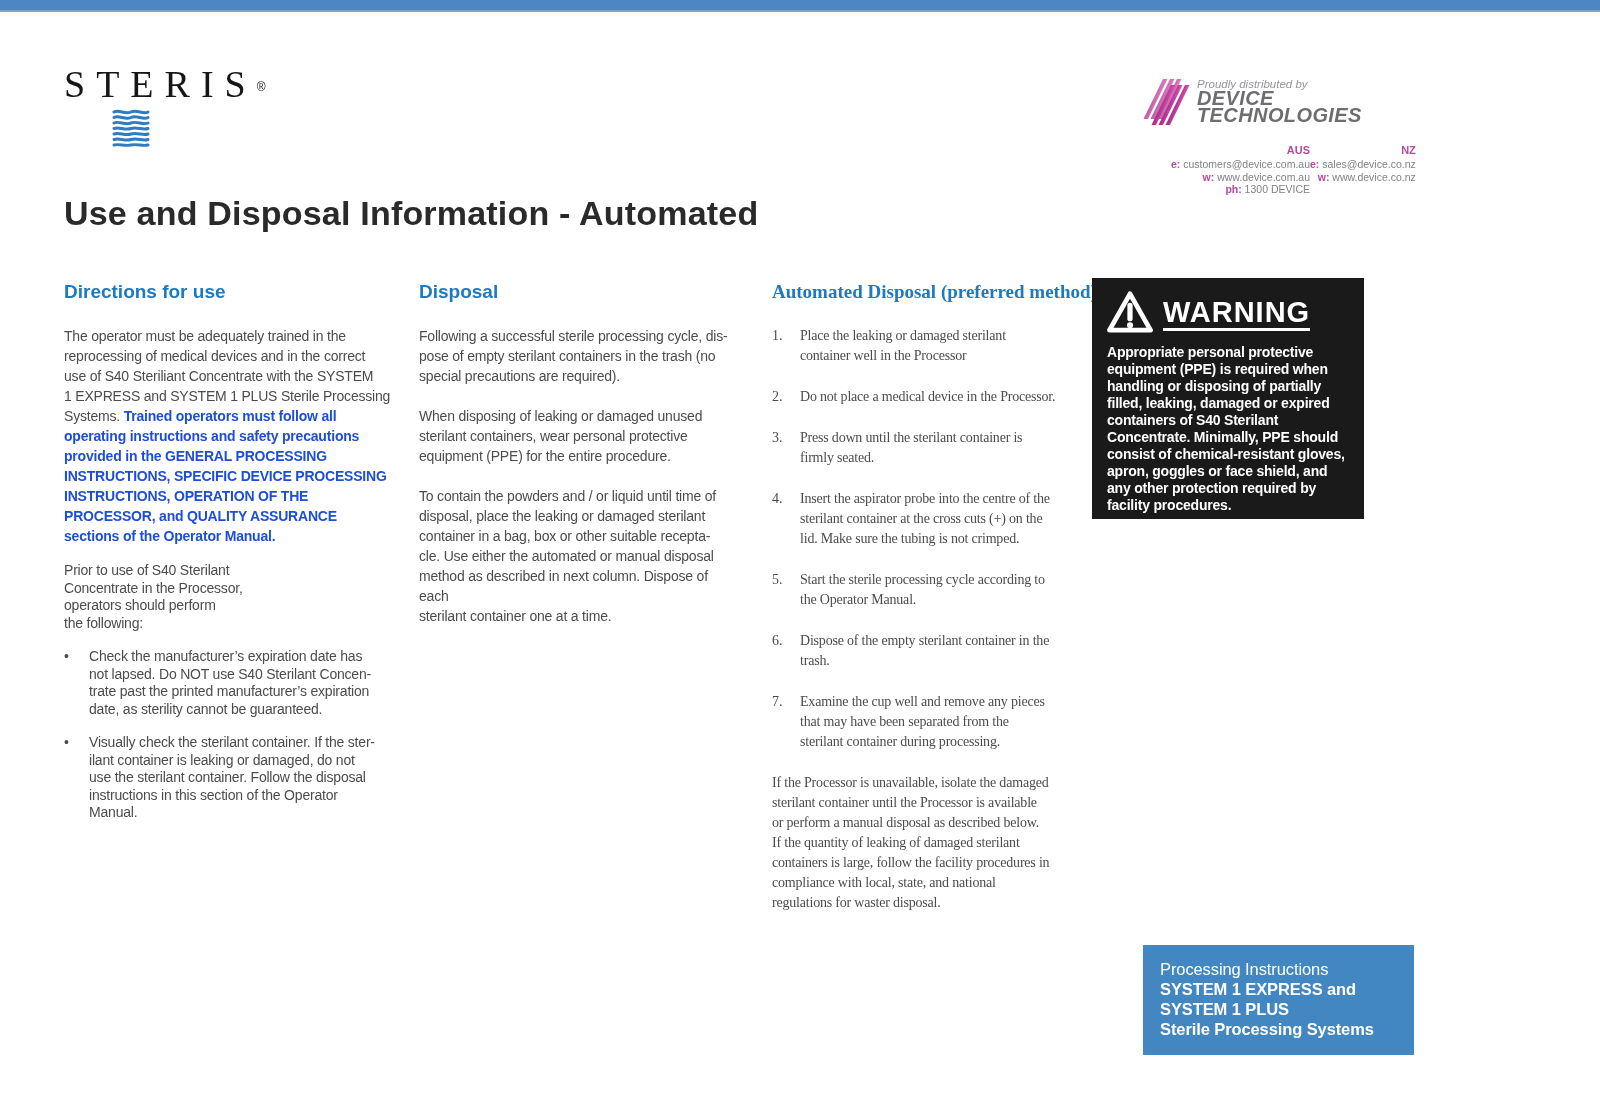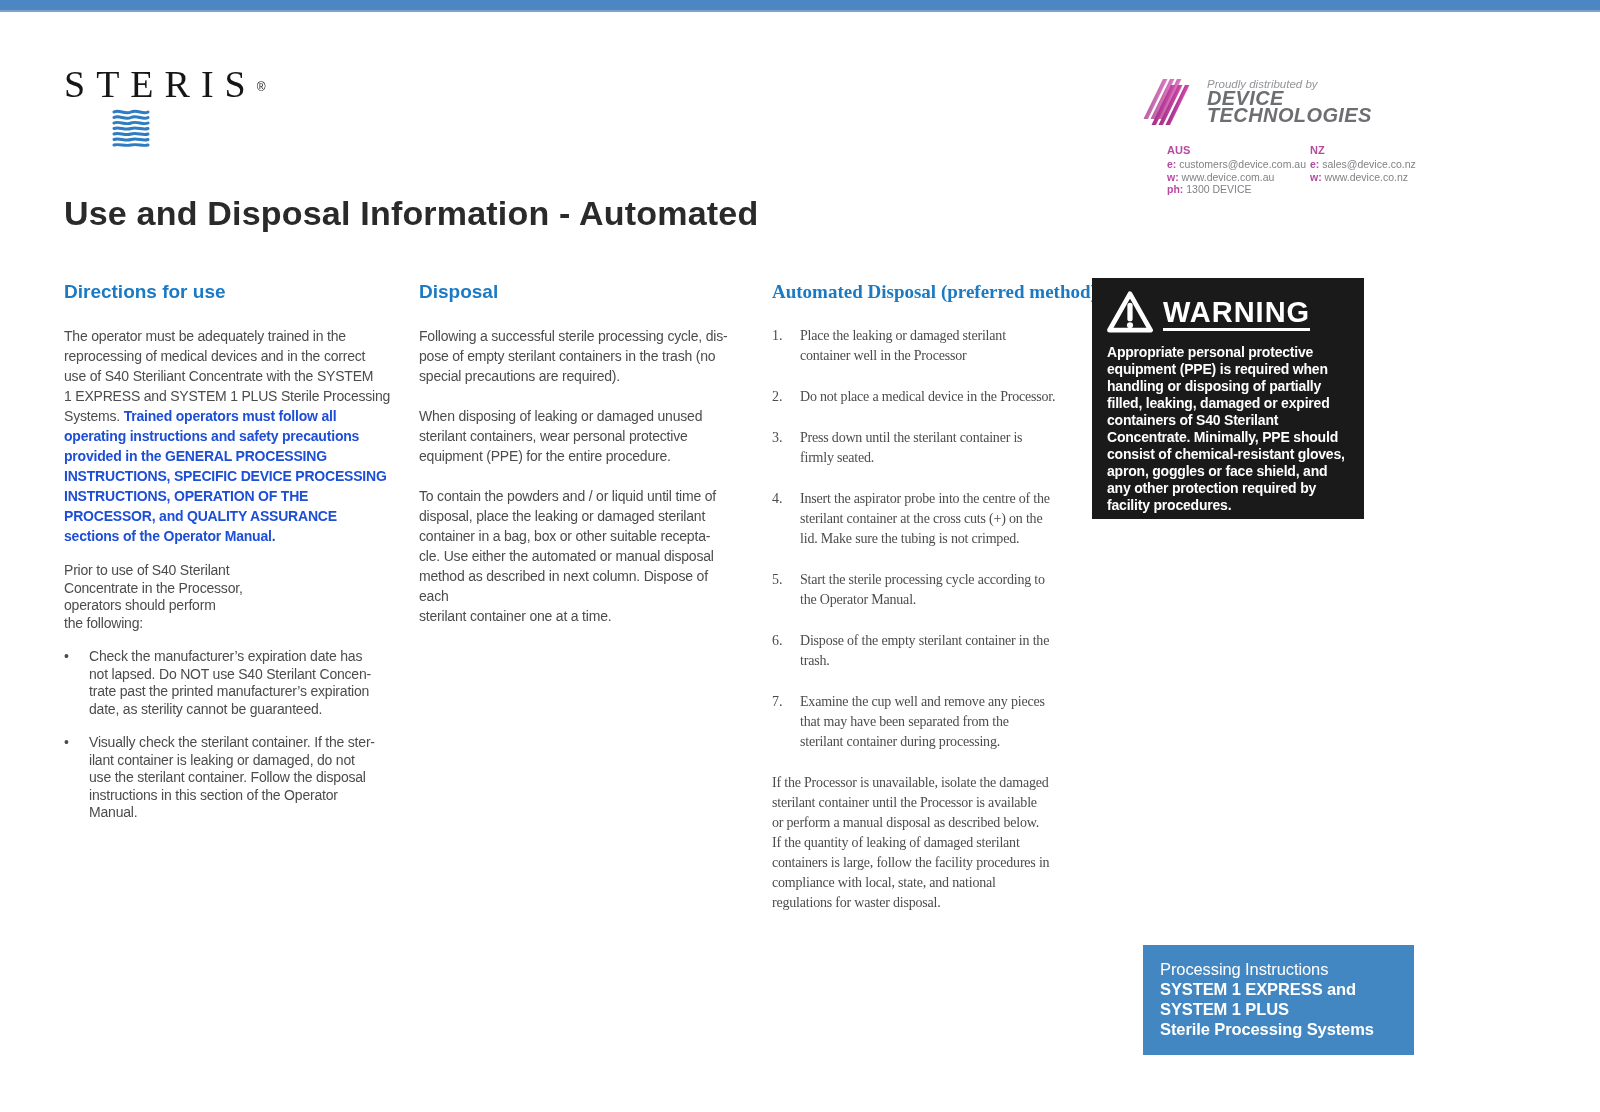--- a/index.html
+++ b/index.html
@@ -16,24 +16,24 @@
   .steris { position:absolute; left:64px; top:62px; }
   .steris-text {
     font-family:"Liberation Serif", serif; font-size:38px; font-weight:400;
     letter-spacing:11px; color:#161616;
   }
   .steris-reg { font-size:12px; vertical-align:super; letter-spacing:0; color:#161616; }
   .steris-wave { position:absolute; left:112px; top:108px; }
 
   
   .distributor { position:absolute; left:1143px; top:74px; width:290px; }
-  .dist-head { display:flex; gap:12px; align-items:flex-start; }
+  .dist-head { display:flex; gap:2px; align-items:flex-start; }
   .dist-tagline { font-style:italic; color:#939598; font-size:11.5px; margin-top:4px; }
   .dist-name { color:#6d6e71; font-weight:700; font-style:italic; font-size:20px; line-height:17px; letter-spacing:0.4px; }
-  .contacts { display:flex; margin-top:12px; margin-left:24px; }
+  .contacts { display:flex; margin-top:12px; margin-left:24px;text-align:right; }
   .contact-col.aus { width:143px; }
   .contact-label { color:#b64a9f; font-weight:700; font-size:11px; margin-bottom:2px; }
   .contact-row { font-size:10.5px; line-height:12.5px; color:#808285; }
   .contact-row .pfx { color:#b64a9f; font-weight:700; }
 
   
   .doc-title {
     position:absolute; left:64px; top:194px; margin:0;
     font-size:34px; font-weight:700; color:#2a2a2a; letter-spacing:0.2px;
   }

